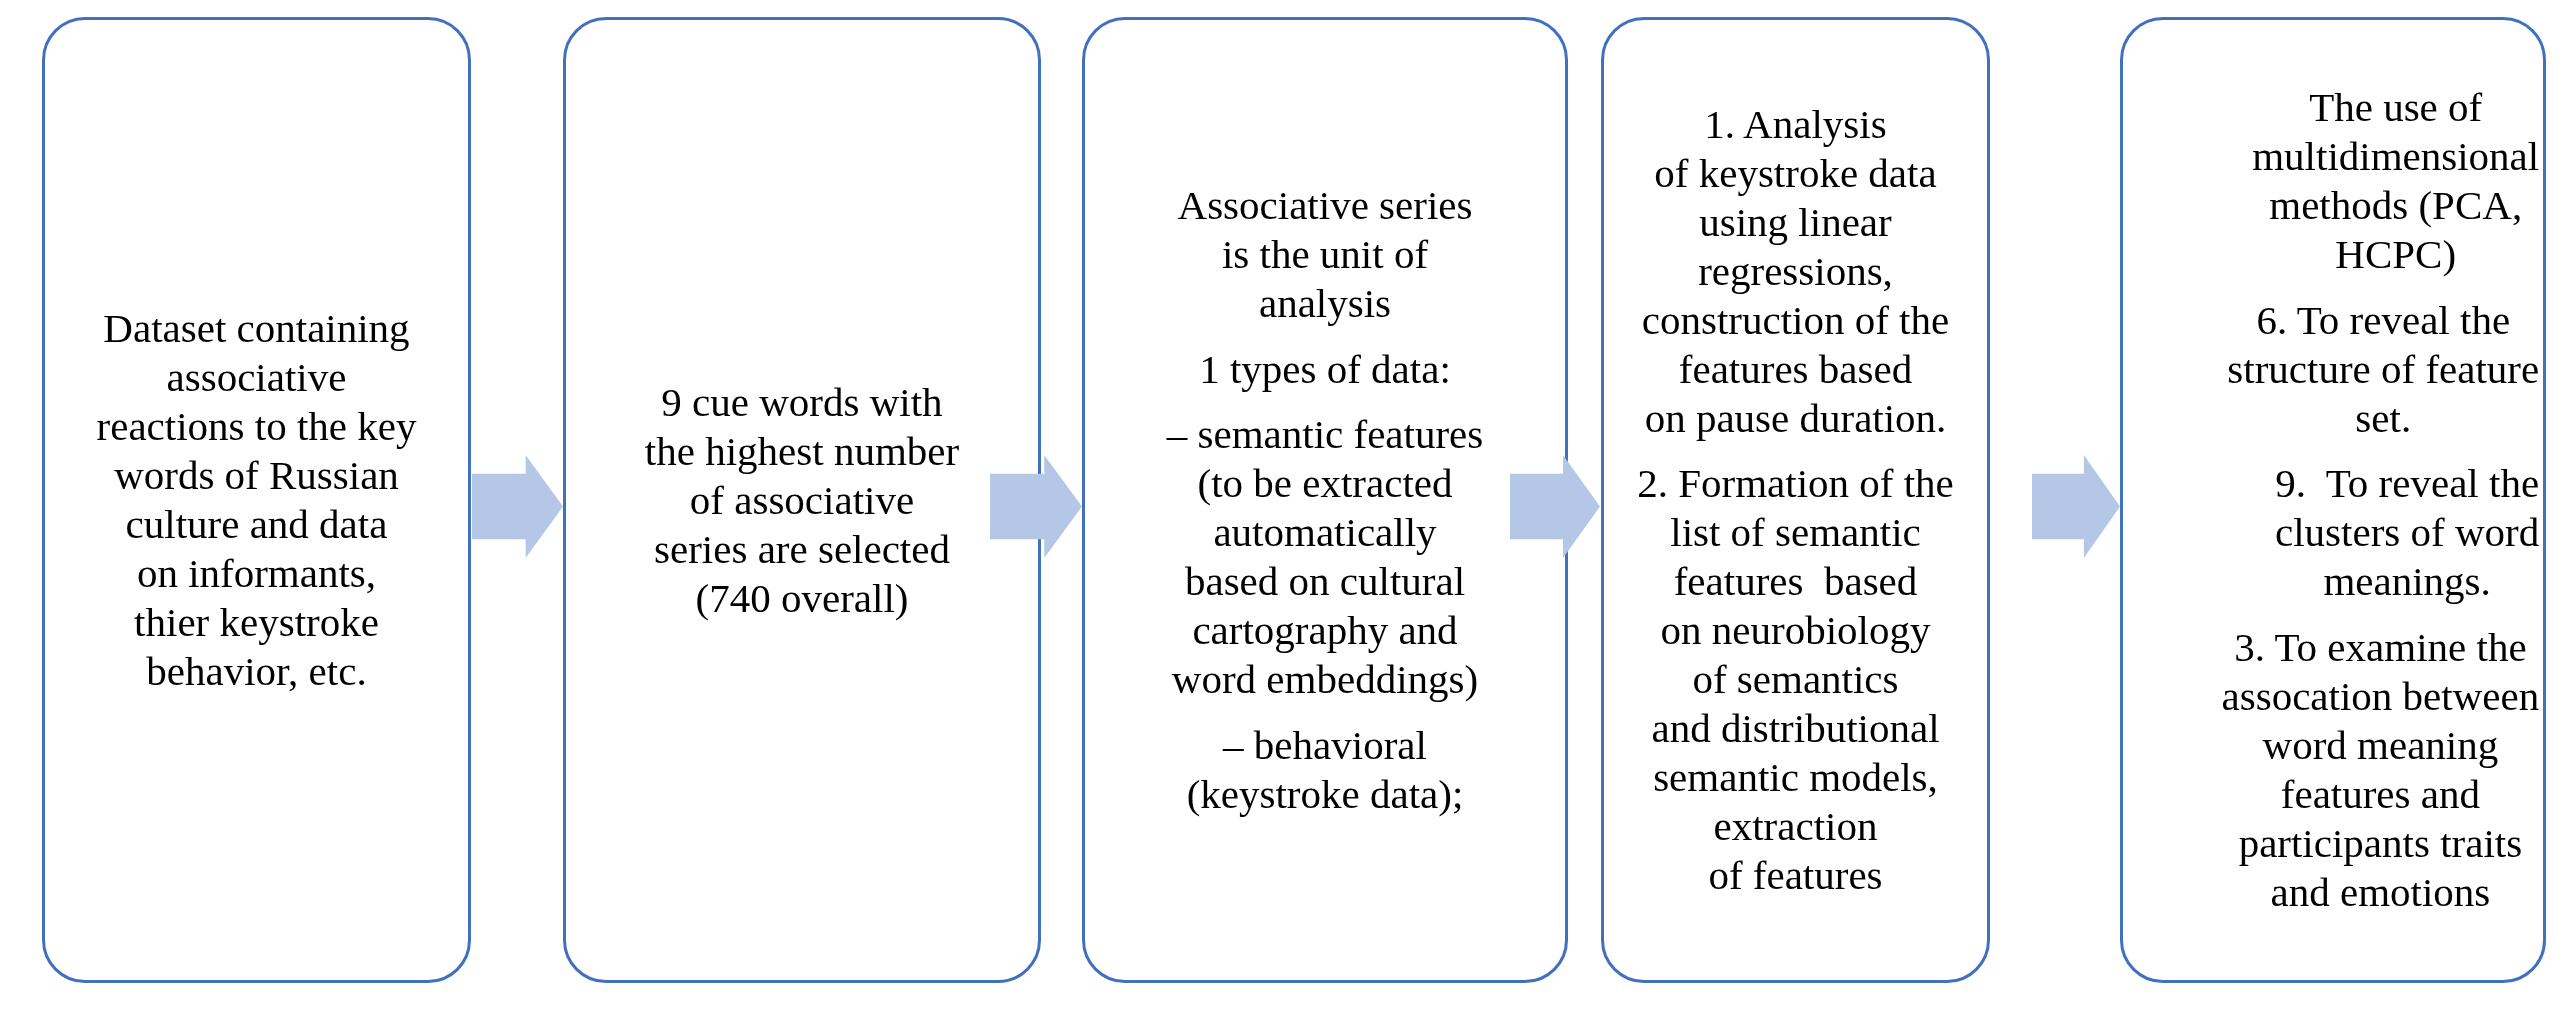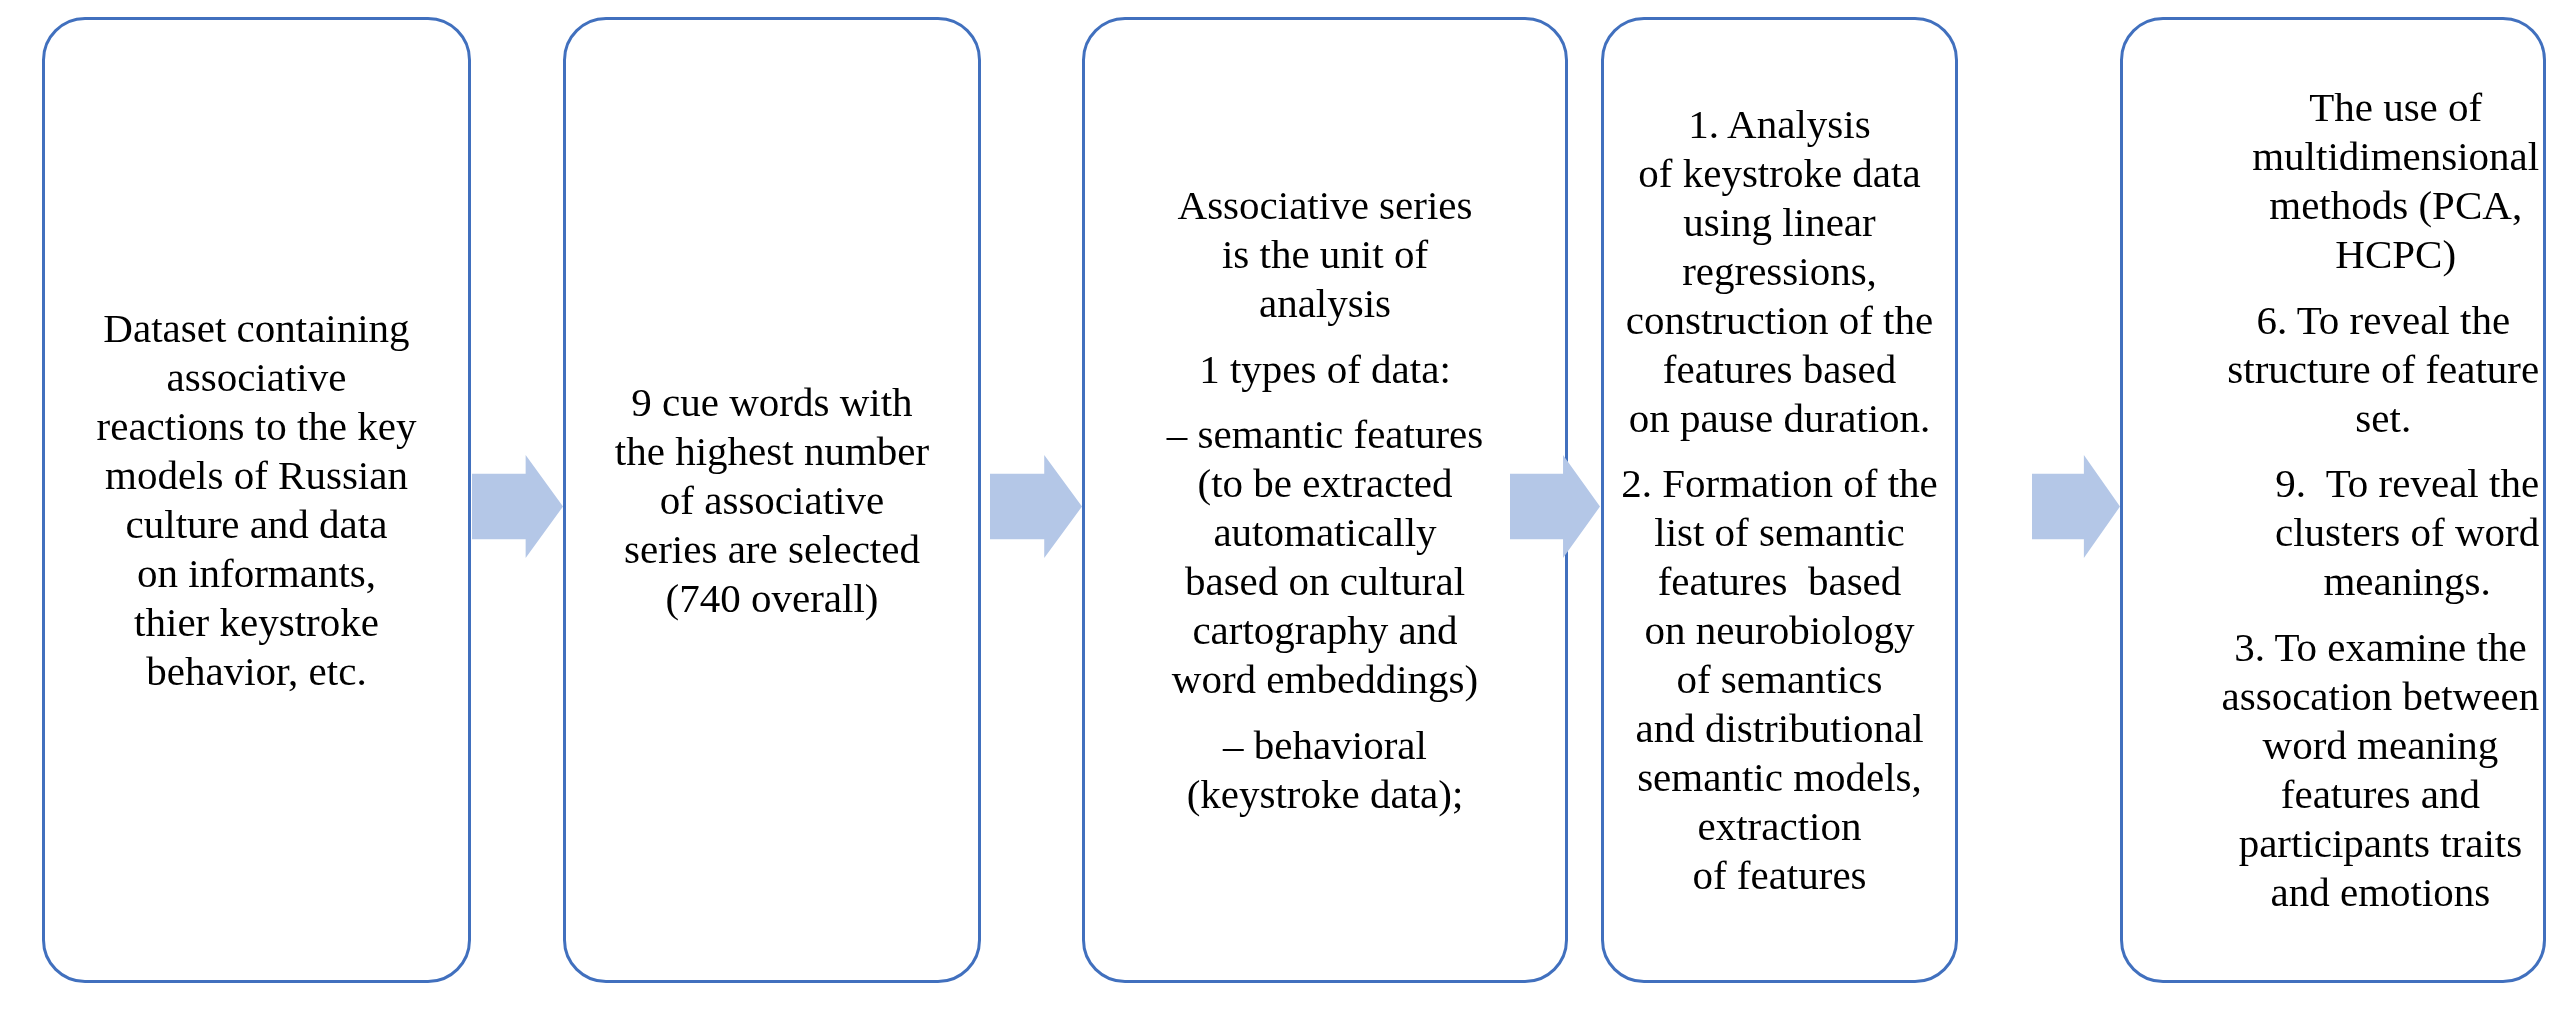--- a/index.html
+++ b/index.html
@@ -48,32 +48,32 @@
 </style>
 </head>
 <body>
 
 <div class="canvas">
 
   <div class="flow-box" style="left:42px; width:429px;">
     <p>Dataset containing
 associative
 reactions to the key
-models of Russian
+words of Russian
 culture and data
 on informants,
 thier keystroke
 behavior, etc.</p>
   </div>
 
   <svg class="flow-arrow" style="left:472px; width:91px;" viewBox="0 0 95 110" preserveAspectRatio="none">
     <polygon points="0,20 56,20 56,0 95,55 56,110 56,90 0,90"></polygon>
   </svg>
 
-  <div class="flow-box" style="left:563px; width:418px;">
+  <div class="flow-box" style="left:563px; width:478px;">
     <p>9 cue words with
 the highest number
 of associative
 series are selected
 (740 overall)</p>
   </div>
 
   <svg class="flow-arrow" style="left:990px; width:92px;" viewBox="0 0 95 110" preserveAspectRatio="none">
     <polygon points="0,20 56,20 56,0 95,55 56,110 56,90 0,90"></polygon>
   </svg>
@@ -90,21 +90,21 @@
 cartography and
 word embeddings)</p>
     <p>– behavioral
 (keystroke data);</p>
   </div>
 
   <svg class="flow-arrow" style="left:1510px; width:90px;" viewBox="0 0 95 110" preserveAspectRatio="none">
     <polygon points="0,20 56,20 56,0 95,55 56,110 56,90 0,90"></polygon>
   </svg>
 
-  <div class="flow-box" style="left:1601px; width:357px;">
+  <div class="flow-box" style="left:1601px; width:389px;">
     <p>1. Analysis
 of keystroke data
 using linear
 regressions,
 construction of the
 features based
 on pause duration.</p>
     <p>2. Formation of the
 list of semantic
 features  based

